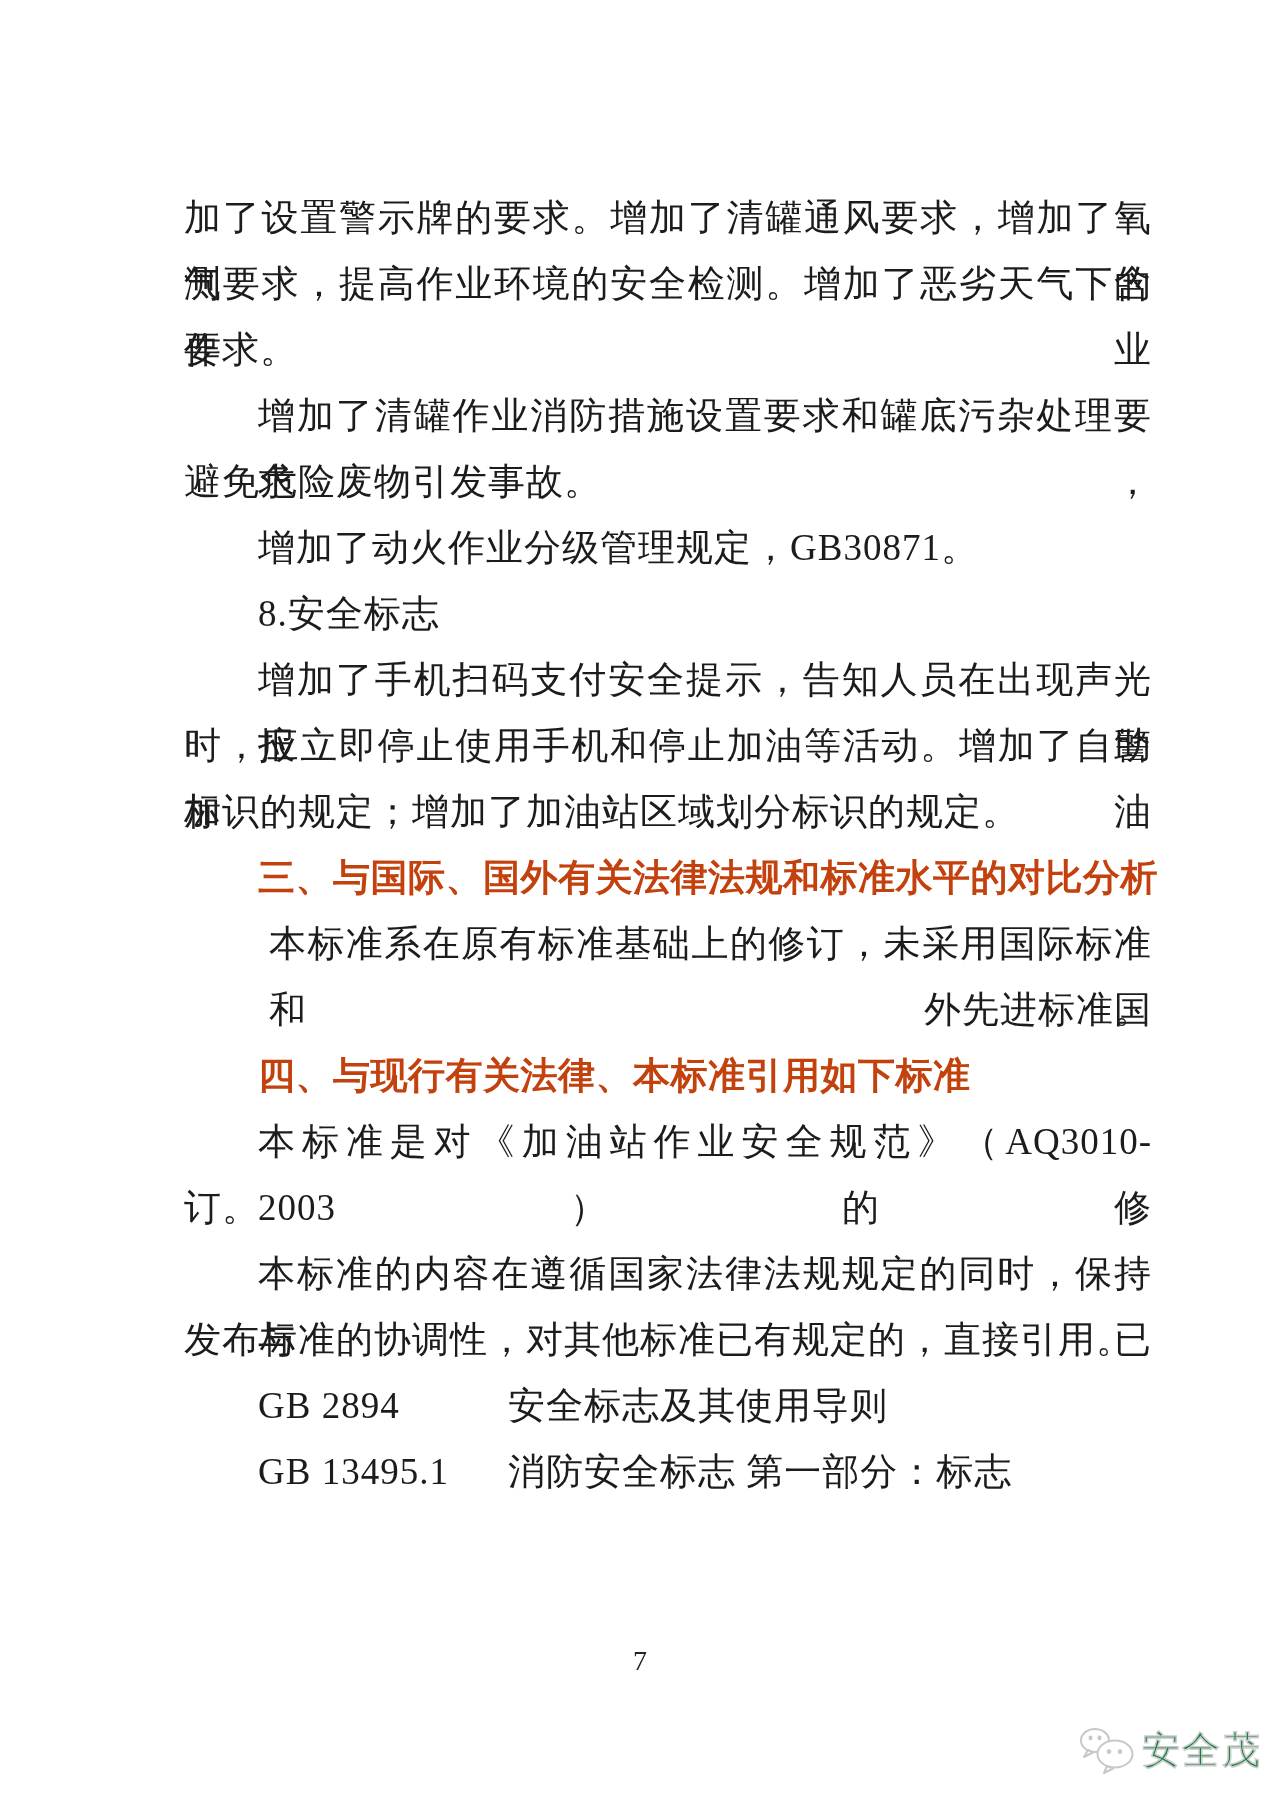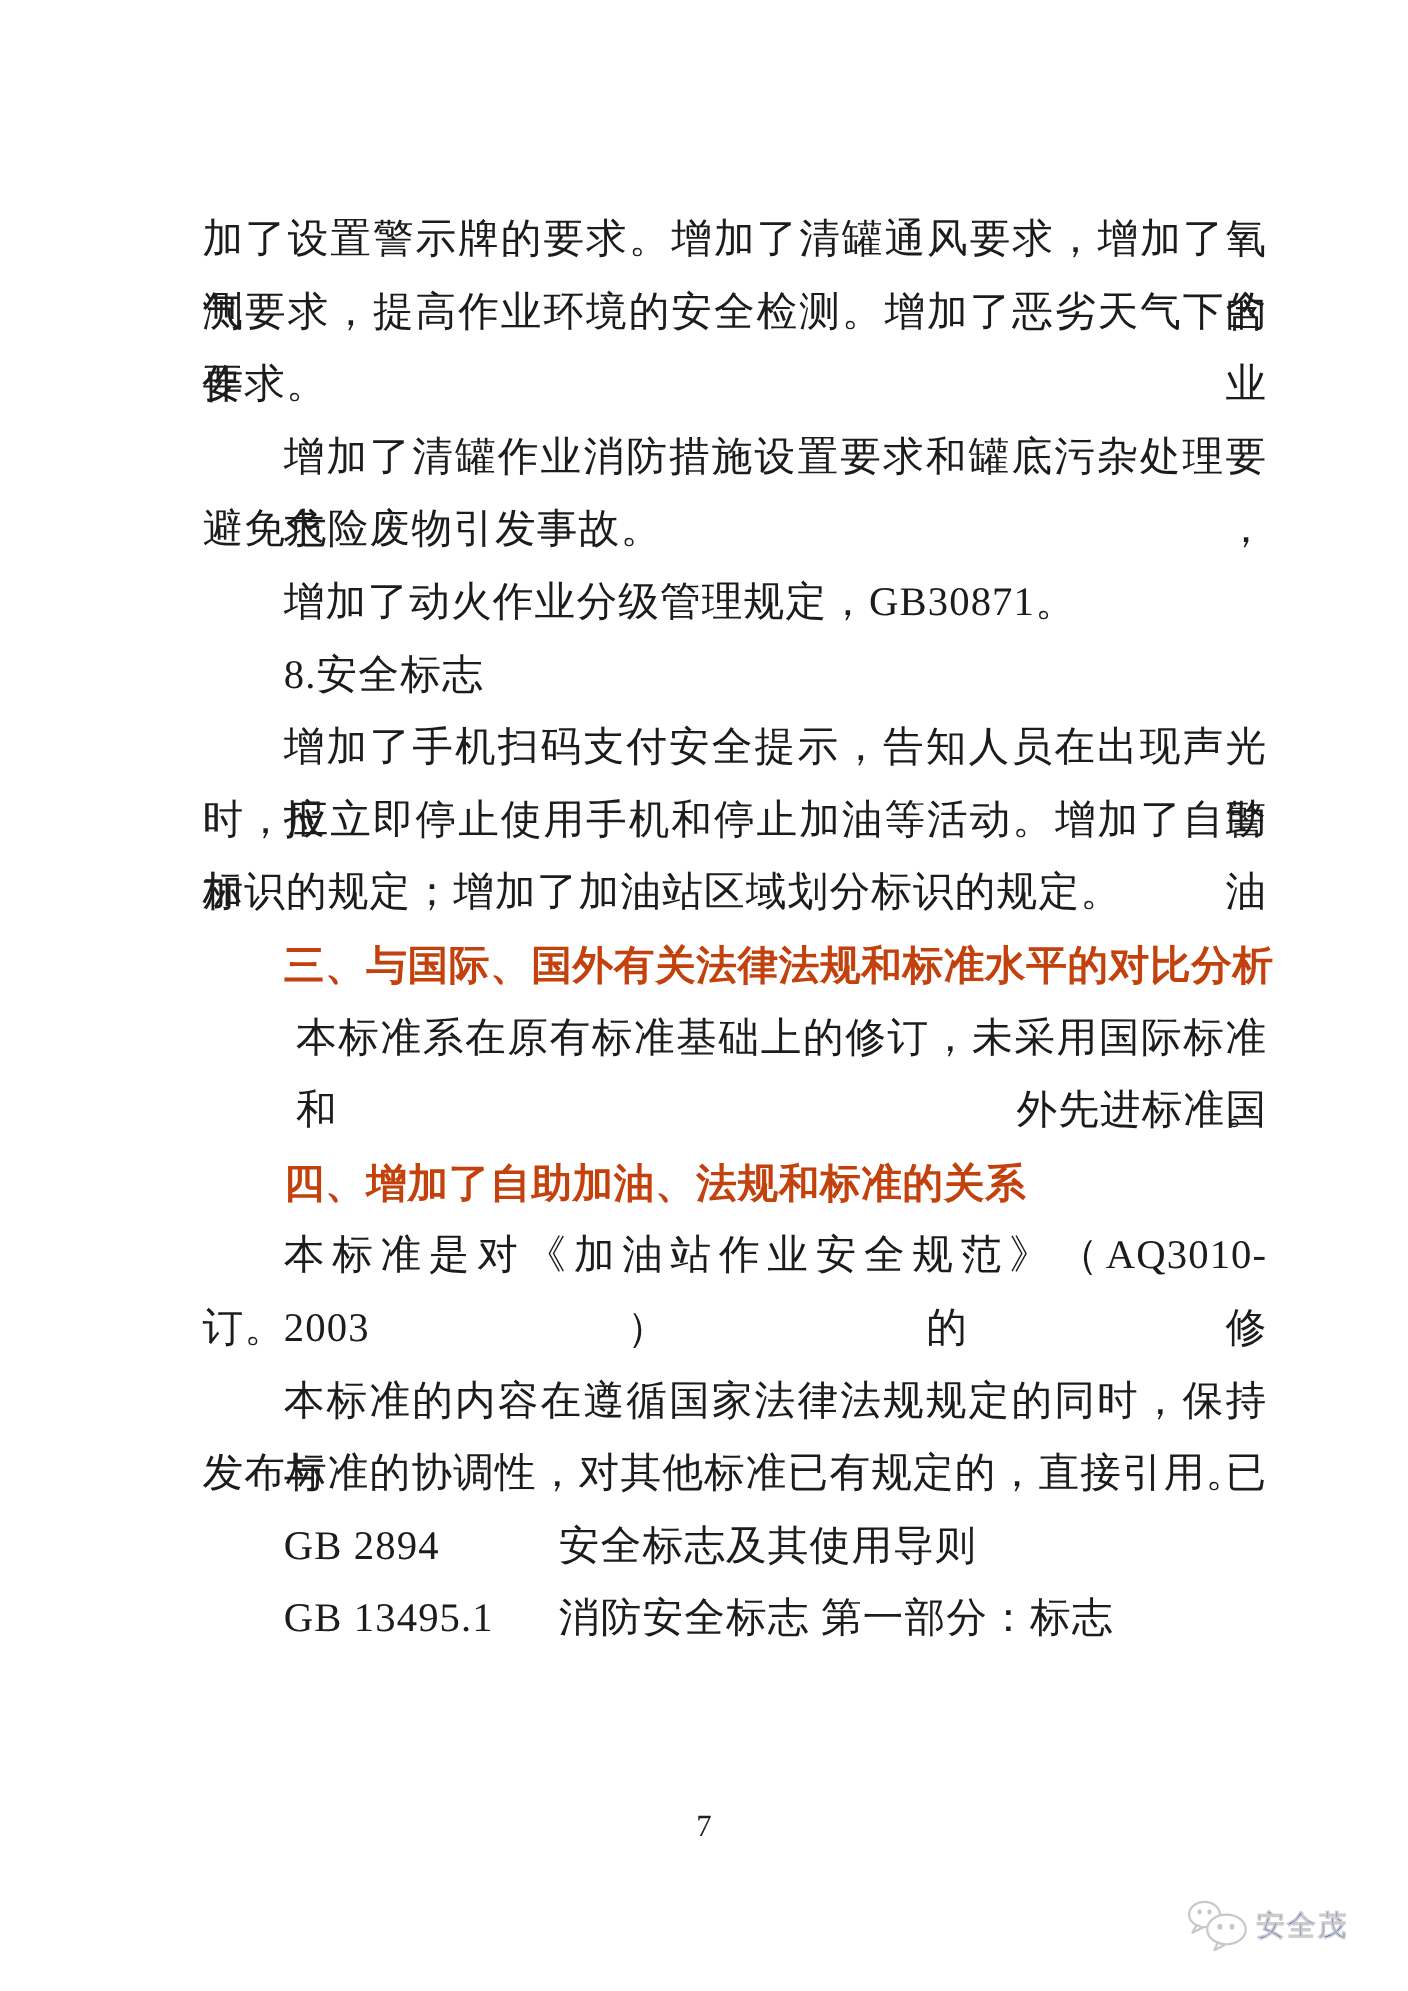--- a/index.html
+++ b/index.html
@@ -57,24 +57,24 @@
   }
   .watermark {
     position: absolute;
     left: 1078px;
     top: 1726px;
     display: flex;
     align-items: center;
     gap: 6px;
   }
   .watermark-label {
-    font-size: 26px;
+    font-size: 38px;
     line-height: 48px;
     letter-spacing: 2px;
-    color: #1d4ed8;
+    color: #15803d;
     -webkit-text-stroke: 1.5px #cccccc;
     text-shadow: 0 1px 1px #e2e2e2;
     font-family: "Liberation Sans", "DejaVu Sans", sans-serif;
   }
 </style>
 </head>
 <body>
 
 <div class="page">
 
@@ -85,21 +85,21 @@
       <div class="line body fill" style="padding-left: 74px;">增加了清罐作业消防措施设置要求和罐底污杂处理要求，</div>
       <div class="line body" style="padding-left: 0px;">避免危险废物引发事故。</div>
       <div class="line body" style="padding-left: 74px;">增加了动火作业分级管理规定，GB30871。</div>
       <div class="line body" style="padding-left: 74px;">8.安全标志</div>
       <div class="line body fill" style="padding-left: 74px;">增加了手机扫码支付安全提示，告知人员在出现声光报警</div>
       <div class="line body fill" style="padding-left: 0px;">时，应立即停止使用手机和停止加油等活动。增加了自助加油</div>
       <div class="line body" style="padding-left: 0px;">标识的规定；增加了加油站区域划分标识的规定。</div>
       <div class="line heading" style="padding-left: 74px;">三、与国际、国外有关法律法规和标准水平的对比分析</div>
       <div class="line body fill" style="padding-left: 85px;">本标准系在原有标准基础上的修订，未采用国际标准和国</div>
       <div class="line body" style="padding-left: 0px; text-align: right;">外先进标准。</div>
-      <div class="line heading" style="padding-left: 74px;">四、增加了自助加油、法规和标准的关系</div>
+      <div class="line heading" style="padding-left: 74px;">四、与现行有关法律、本标准引用如下标准</div>
       <div class="line body fill" style="padding-left: 74px;">本标准是对《加油站作业安全规范》（AQ3010-2003）的修</div>
       <div class="line body" style="padding-left: 0px;">订。</div>
       <div class="line body fill" style="padding-left: 74px;">本标准的内容在遵循国家法律法规规定的同时，保持与已</div>
       <div class="line body" style="padding-left: 0px;">发布标准的协调性，对其他标准已有规定的，直接引用。</div>
       <div class="line ref" style="padding-left: 74px;"><span class="code">GB 2894</span><span class="title">安全标志及其使用导则</span></div>
       <div class="line ref" style="padding-left: 74px;"><span class="code">GB 13495.1</span><span class="title">消防安全标志 第一部分：标志</span></div>
     </div>
 
   <div class="page-number">7</div>
 

